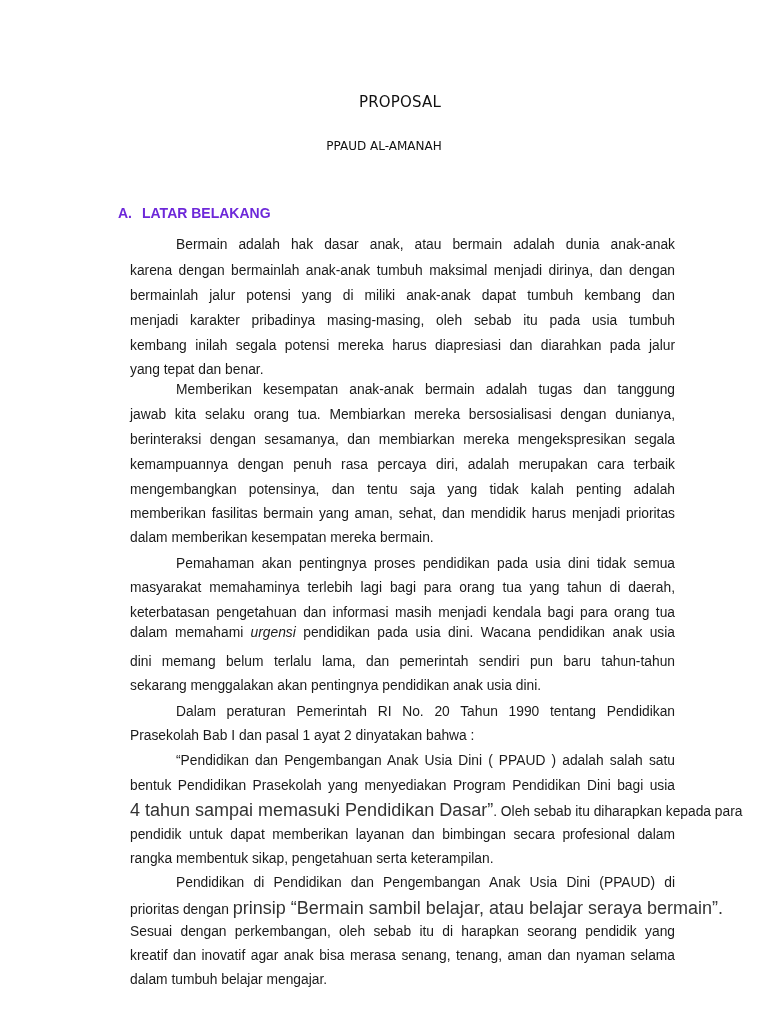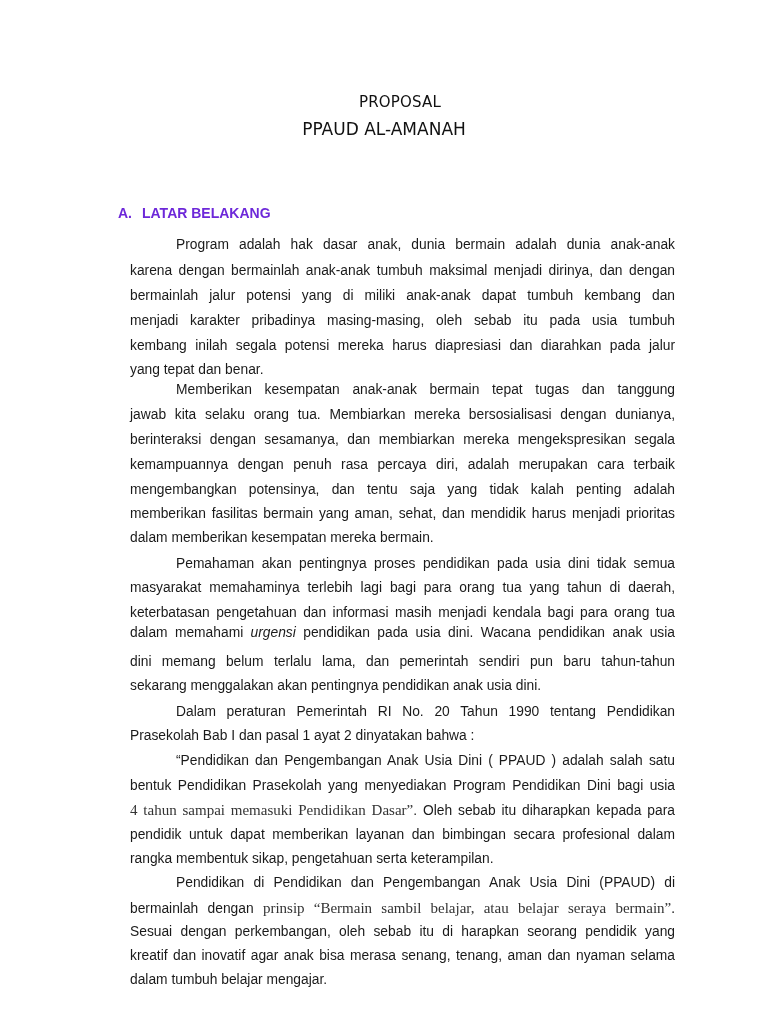--- a/index.html
+++ b/index.html
@@ -1,57 +1,57 @@
 <!DOCTYPE html>
 <html><head>
 <meta charset="utf-8">
 <style>
   html, body { margin: 0; padding: 0; background: #ffffff; }
   body { width: 768px; height: 1024px; position: relative; overflow: hidden; color: #1a1a1a; }
   .page { position: absolute; left: 0; top: 0; width: 768px; height: 1024px; background: #ffffff; }
   .title-block { position: absolute; left: 0; width: 768px; text-align: center; font-family: "DejaVu Sans", sans-serif; color: #111; }
   .t1 { top: 93px; font-size: 15px; font-weight: normal; letter-spacing: 0.2px; padding-left: 16px; }
   .t2 { top: 116px; font-size: 12.5px; }
-  .t3 { top: 119px; font-size: 17px; }
+  .t3 { top: 139px; font-size: 12px; }
   .heading { position: absolute; left: 118px; top: 205px; font-family: "Liberation Sans", sans-serif; font-size: 14px; font-weight: bold; color: #6d28d9; }
   .heading .num { display: inline-block; width: 24px; }
   .line {
     position: absolute; left: 130px; width: 545px; height: 20px;
     font-family: "Liberation Sans", sans-serif; font-size: 13.8px; color: #1a1a1a;
     text-align: justify; text-align-last: justify; white-space: nowrap; overflow: visible;
     line-height: 20px;
   }
   .line.indent { left: 176px; width: 499px; }
   .line.last { text-align-last: left; }
   .line i { font-style: italic; }
-  .thin { font-family: Liberation Serif, serif; font-size: 15px; color: #333; }
+  .thin { font-family: Liberation Sans, sans-serif; font-size: 18px; color: #333; }
 </style>
 </head>
 <body>
 
 <div class="page">
 
   <div class="title-block t1">PROPOSAL</div>
   <div class="title-block t3">PPAUD AL-AMANAH</div>
 
   <div class="heading">
     <span class="num">A.</span><span>LATAR BELAKANG</span>
   </div>
 
   <div>
-    <div class="line indent" style="top:235px">Program adalah hak dasar anak, dunia bermain adalah dunia anak-anak</div>
+    <div class="line indent" style="top:235px">Bermain adalah hak dasar anak, atau bermain adalah dunia anak-anak</div>
     <div class="line" style="top:261px">karena dengan bermainlah anak-anak tumbuh maksimal menjadi dirinya, dan dengan</div>
     <div class="line" style="top:286px">bermainlah jalur potensi yang di miliki anak-anak dapat tumbuh kembang dan</div>
     <div class="line" style="top:311px">menjadi karakter pribadinya masing-masing, oleh sebab itu pada usia tumbuh</div>
     <div class="line" style="top:336px">kembang inilah segala potensi mereka harus diapresiasi dan diarahkan pada jalur</div>
     <div class="line last" style="top:360px">yang tepat dan benar.</div>
   </div>
 
   <div>
-    <div class="line indent" style="top:380px">Memberikan kesempatan anak-anak bermain tepat tugas dan tanggung</div>
+    <div class="line indent" style="top:380px">Memberikan kesempatan anak-anak bermain adalah tugas dan tanggung</div>
     <div class="line" style="top:405px">jawab kita selaku orang tua. Membiarkan mereka bersosialisasi dengan dunianya,</div>
     <div class="line" style="top:430px">berinteraksi dengan sesamanya, dan membiarkan mereka mengekspresikan segala</div>
     <div class="line" style="top:455px">kemampuannya dengan penuh rasa percaya diri, adalah merupakan cara terbaik</div>
     <div class="line" style="top:480px">mengembangkan potensinya, dan tentu saja yang tidak kalah penting adalah</div>
     <div class="line" style="top:504px">memberikan fasilitas bermain yang aman, sehat, dan mendidik harus menjadi prioritas</div>
     <div class="line last" style="top:528px">dalam memberikan kesempatan mereka bermain.</div>
   </div>
 
   <div>
     <div class="line indent" style="top:554px">Pemahaman akan pentingnya proses pendidikan pada usia dini tidak semua</div>
@@ -70,19 +70,19 @@
   <div>
     <div class="line indent" style="top:751px">“Pendidikan dan Pengembangan Anak Usia Dini ( PPAUD ) adalah salah satu</div>
     <div class="line" style="top:776px">bentuk Pendidikan Prasekolah yang menyediakan Program Pendidikan Dini bagi usia</div>
     <div class="line" style="top:800px"><span class="thin">4 tahun sampai memasuki Pendidikan Dasar”</span><span>. Oleh sebab itu diharapkan kepada para</span></div>
     <div class="line" style="top:825px">pendidik untuk dapat memberikan layanan dan bimbingan secara profesional dalam</div>
     <div class="line last" style="top:849px">rangka membentuk sikap, pengetahuan serta keterampilan.</div>
   </div>
 
   <div>
     <div class="line indent" style="top:873px">Pendidikan di Pendidikan dan Pengembangan Anak Usia Dini (PPAUD) di</div>
-    <div class="line" style="top:898px"><span>bermainlah dengan </span><span class="thin">prinsip “Bermain sambil belajar, atau belajar seraya bermain”.</span></div>
+    <div class="line" style="top:898px"><span>prioritas dengan </span><span class="thin">prinsip “Bermain sambil belajar, atau belajar seraya bermain”.</span></div>
     <div class="line" style="top:922px">Sesuai dengan perkembangan, oleh sebab itu di harapkan seorang pendidik yang</div>
     <div class="line" style="top:946px">kreatif dan inovatif agar anak bisa merasa senang, tenang, aman dan nyaman selama</div>
     <div class="line last" style="top:970px">dalam tumbuh belajar mengajar.</div>
   </div>
 
 </div>
 
 </body></html>

